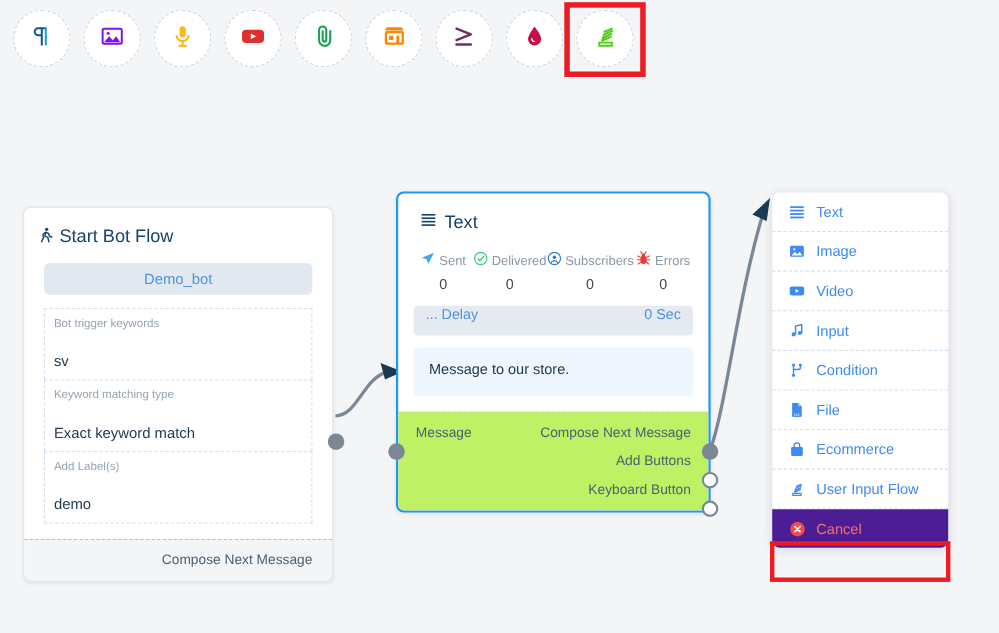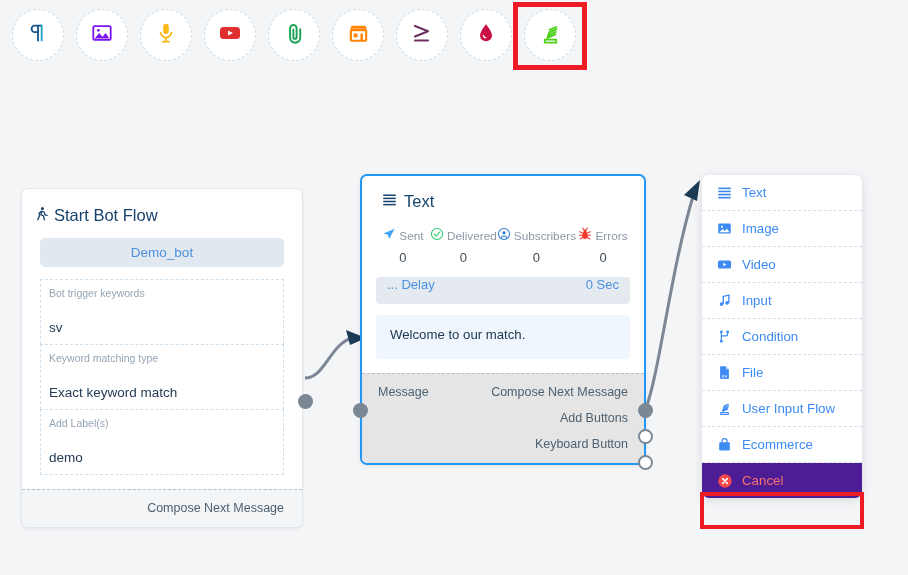--- a/index.html
+++ b/index.html
@@ -158,21 +158,21 @@
     background: #eff6fd;
     border-radius: 4px;
     padding: 12px 14px;
     font-size: 13.2px;
     color: #21384f;
     min-height: 20px;
   }
   #text-foot {
     margin-top: 14px;
     border-top: 1px dashed #b7c0ca;
-    background: #e5e5e5;
+    background: #bef264;
     border-radius: 0 0 5px 5px;
     padding: 11px 16px 12px 16px;
     position: relative;
     min-height: 72px;
     box-sizing: border-box;
   }
   #text-foot .left-port {
     position: absolute; left: 16px; top: 11px;
     font-size: 12.5px; color: #4d6171;
   }
@@ -464,21 +464,21 @@
         </div>
         <div class="stat-val">0</div>
       </div>
     </div>
 
     <div class="delay-bar">
       <span>... Delay</span>
       <span>0 Sec</span>
     </div>
 
-    <div class="msg-bubble">Welcome to our match.</div>
+    <div class="msg-bubble">Message to our store.</div>
 
     <div id="text-foot">
       <div class="left-port">Message</div>
       <div class="right-ports">
         <div class="port-label">Compose Next Message</div>
         <div class="port-label">Add Buttons</div>
         <div class="port-label">Keyboard Button</div>
       </div>
     </div>
   </div>
@@ -551,36 +551,36 @@
             <path d="M14 2v5h5" fill="#a9ccf7"></path>
             <rect x="7" y="16.5" width="10" height="5.5" rx="1" fill="#3d8bf2"></rect>
             <text x="12" y="21" font-size="4.6" fill="#ffffff" text-anchor="middle" font-family="sans-serif">PDF</text>
           </svg>
       </span>
       <span>File</span>
     </div>
     <div class="menu-item">
       <span class="menu-icon">
         <svg width="15" height="15" viewBox="0 0 24 24">
+            <rect x="3.5" y="8.5" width="17" height="13" rx="2" fill="#3d8bf2"></rect>
+            <path d="M8 9V6.5a4 4 0 0 1 8 0V9" fill="none" stroke="#3d8bf2" stroke-width="2"></path>
+          </svg>
+      </span>
+      <span>Ecommerce</span>
+    </div>
+    <div class="menu-item">
+      <span class="menu-icon">
+        <svg width="15" height="15" viewBox="0 0 24 24">
           <path d="M6 18.5h12v3H6z" fill="none" stroke="#3d8bf2" stroke-width="1.8"></path>
           <path d="M9 16.5l8-3.5M9.6 13.8l8-3.5M10.3 11l8-3.5M11 8.2l7-3" fill="none" stroke="#3d8bf2" stroke-width="1.9" stroke-linecap="round"></path>
           <path d="M7.5 17.6l2.2-6.2 3.6 1.6z" fill="#3d8bf2"></path>
         </svg>
       </span>
       <span>User Input Flow</span>
     </div>
-    <div class="menu-item">
-      <span class="menu-icon">
-        <svg width="15" height="15" viewBox="0 0 24 24">
-            <rect x="3.5" y="8.5" width="17" height="13" rx="2" fill="#3d8bf2"></rect>
-            <path d="M8 9V6.5a4 4 0 0 1 8 0V9" fill="none" stroke="#3d8bf2" stroke-width="2"></path>
-          </svg>
-      </span>
-      <span>Ecommerce</span>
-    </div>
     <div class="menu-item cancel">
       <span class="menu-icon">
         <svg width="16" height="16" viewBox="0 0 24 24">
             <circle cx="12" cy="12" r="10" fill="#f4484b"></circle>
             <path d="M8.5 8.5l7 7M15.5 8.5l-7 7" stroke="#ffffff" stroke-width="2.3" stroke-linecap="round"></path>
           </svg>
       </span>
       <span>Cancel</span>
     </div>
   </div>

